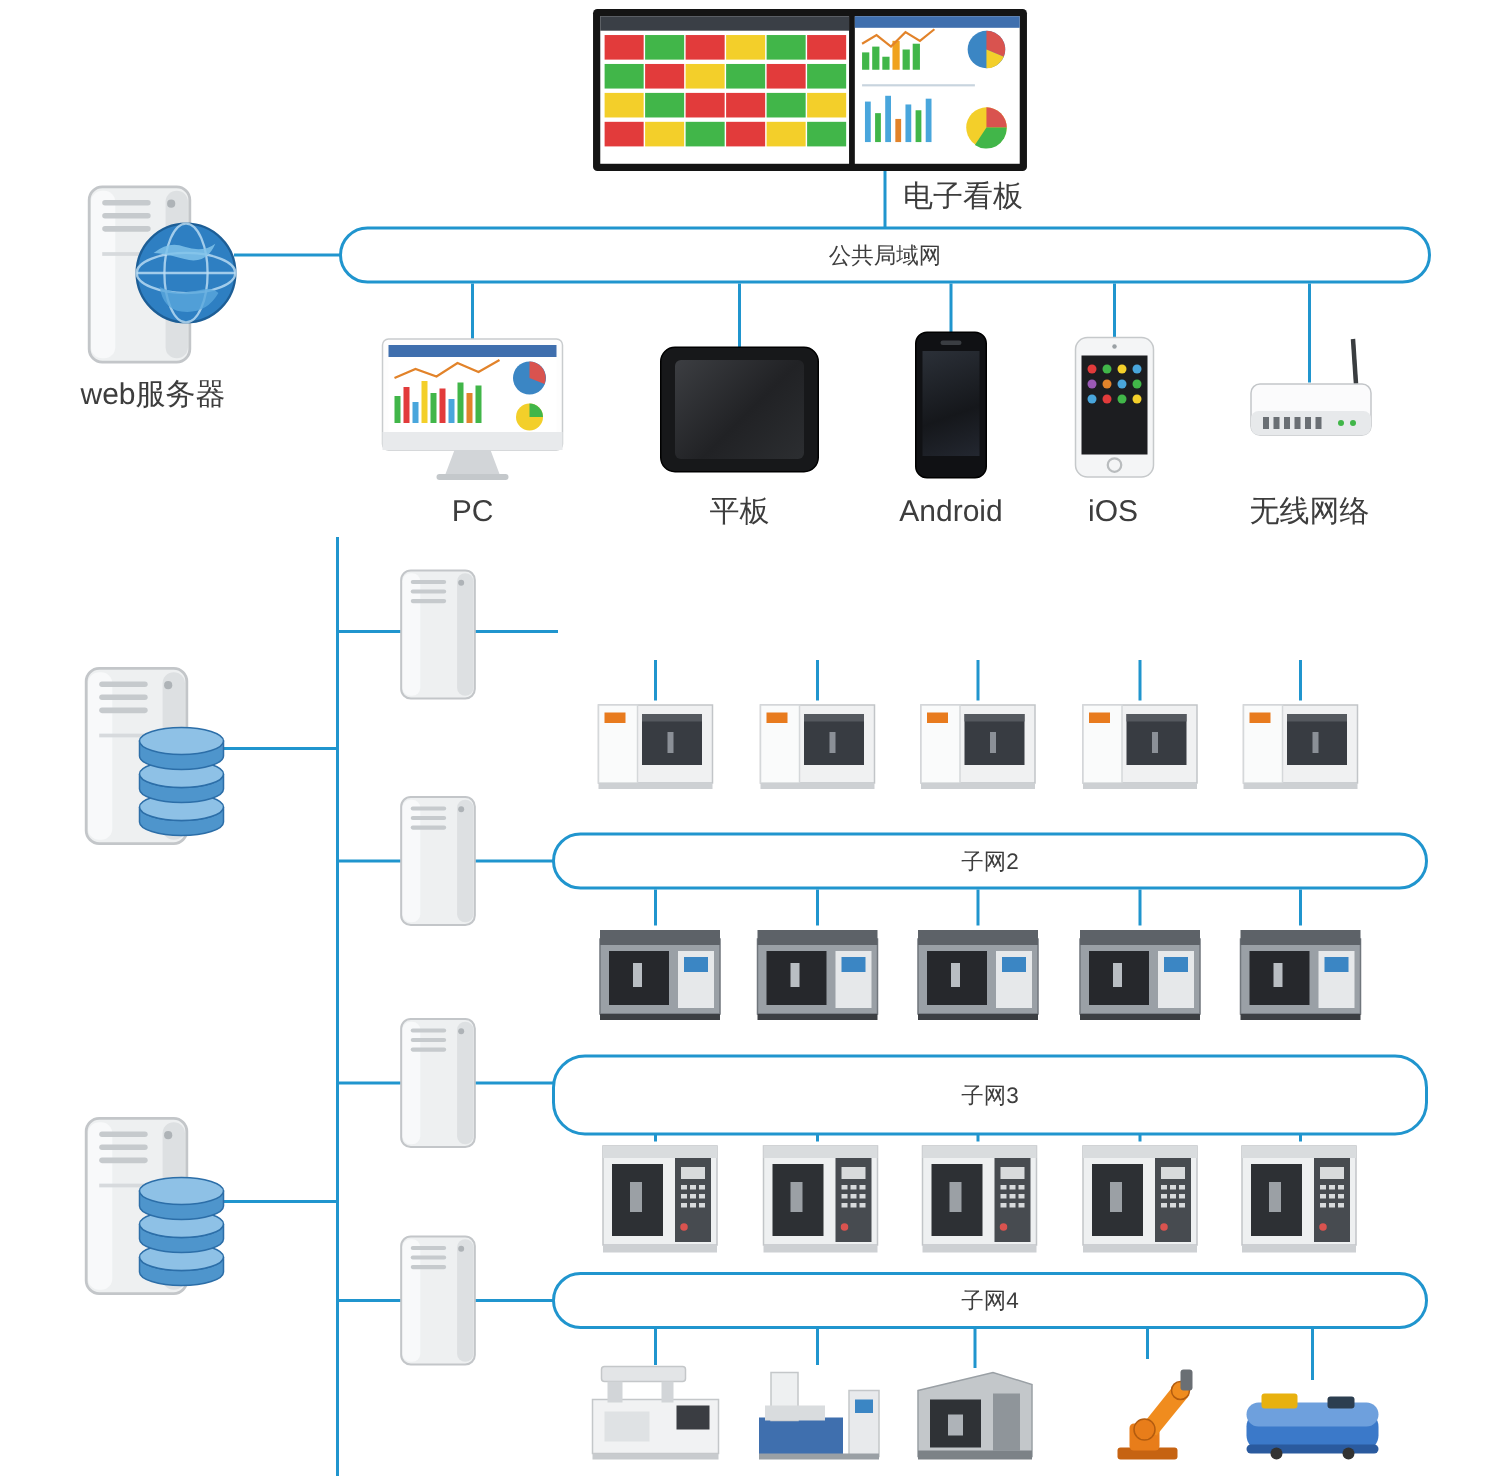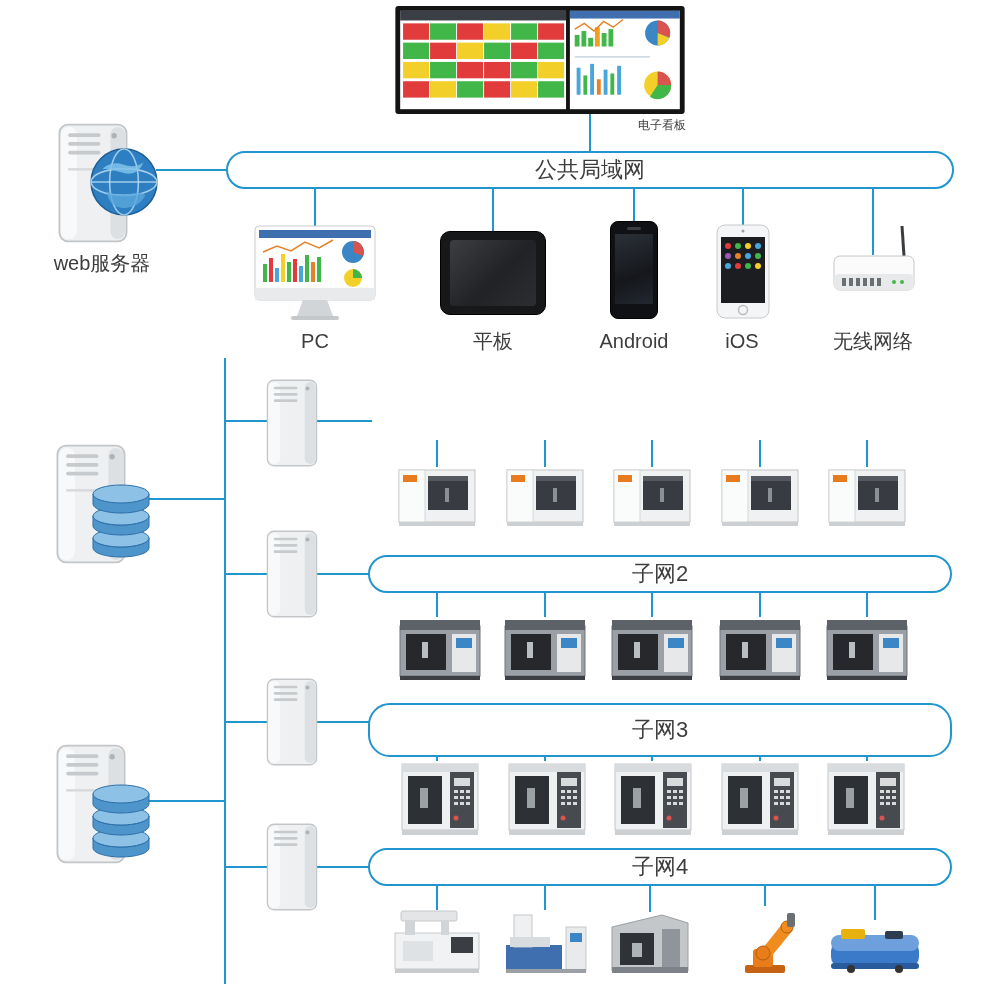--- a/index.html
+++ b/index.html
@@ -1,21 +1,21 @@
 <!DOCTYPE html>
 <html><head>
 <meta charset="utf-8">
 <style>
   * { margin:0; padding:0; box-sizing:border-box; }
   body { font-family:"Liberation Sans","DejaVu Sans",sans-serif; background:#fff; }
   .canvas { position:relative; width:1000px; height:985px; background:#fff; overflow:hidden; }
   .line { position:absolute; background:#2095ce; z-index:1; }
   .v { width:2px; } .h { height:2px; }
   .stadium { position:absolute; border:2px solid #2095ce; border-radius:22px; background:#fff;
-             display:flex; align-items:center; justify-content:center; font-size:22px;
+             display:flex; align-items:center; justify-content:center; font-size:15px;
              color:#3d3d3d; z-index:2; }
   .lbl { position:absolute; color:#3d3d3d; font-size:20px; text-align:center; z-index:3; line-height:1.3; }
   .node { position:absolute; z-index:2; }
   .node svg { display:block; width:100%; height:100%; }
   .tablet { background:#17181a; border-radius:10px; border:1px solid #000; }
   .tablet .scr { position:absolute; left:9px; right:9px; top:8px; bottom:8px;
                  background:linear-gradient(135deg,#3c3e42 0%,#212225 55%,#2c2e31 100%); border-radius:4px; }
   .phone { background:#101114; border-radius:8px; border:1px solid #000; }
   .phone .scr { position:absolute; left:4px; right:4px; top:12px; bottom:14px;
                 background:linear-gradient(160deg,#2b3038 0%,#15171b 60%,#232730 100%); }
@@ -116,21 +116,21 @@
         <rect x="202" y="60" width="4" height="32" fill="#49a6dc"></rect>
         <rect x="209" y="76" width="4" height="16" fill="#e2832a"></rect>
         <rect x="216" y="66" width="4" height="26" fill="#49a6dc"></rect>
         <rect x="223" y="70" width="4" height="22" fill="#41b649"></rect>
         <rect x="230" y="62" width="4" height="30" fill="#49a6dc"></rect>
       <circle cx="272" cy="82" r="14" fill="#f3cf2a"></circle>
       <path d="M272 82 L272 68 A14 14 0 0 1 286 82 Z" fill="#d9534f"></path>
       <path d="M272 82 L286 82 A14 14 0 0 1 264 94 Z" fill="#41b649"></path>
     </svg>
   </div>
-  <div class="lbl" style="left:602px;top:118px;width:120px;text-align:center;font-size:12px">电子看板</div>
+  <div class="lbl" style="left:602px;top:118px;width:120px;text-align:left;font-size:20px">电子看板</div>
 
   <div class="stadium" style="left:226px;top:151px;width:728px;height:38px">
     <span>公共局域网</span>
   </div>
 
   <div class="node" style="left:52px;top:118px;width:82px;height:130px">
     <svg viewBox="0 0 66 100">
       <rect x="6" y="3" width="54" height="94" rx="7" fill="#eef0f1" stroke="#c3c6c9" stroke-width="1.5"></rect>
       <rect x="7" y="5" width="13" height="90" rx="6" fill="#f8f9fa"></rect>
       <rect x="47" y="5" width="12" height="90" rx="6" fill="#dde0e2"></rect>

